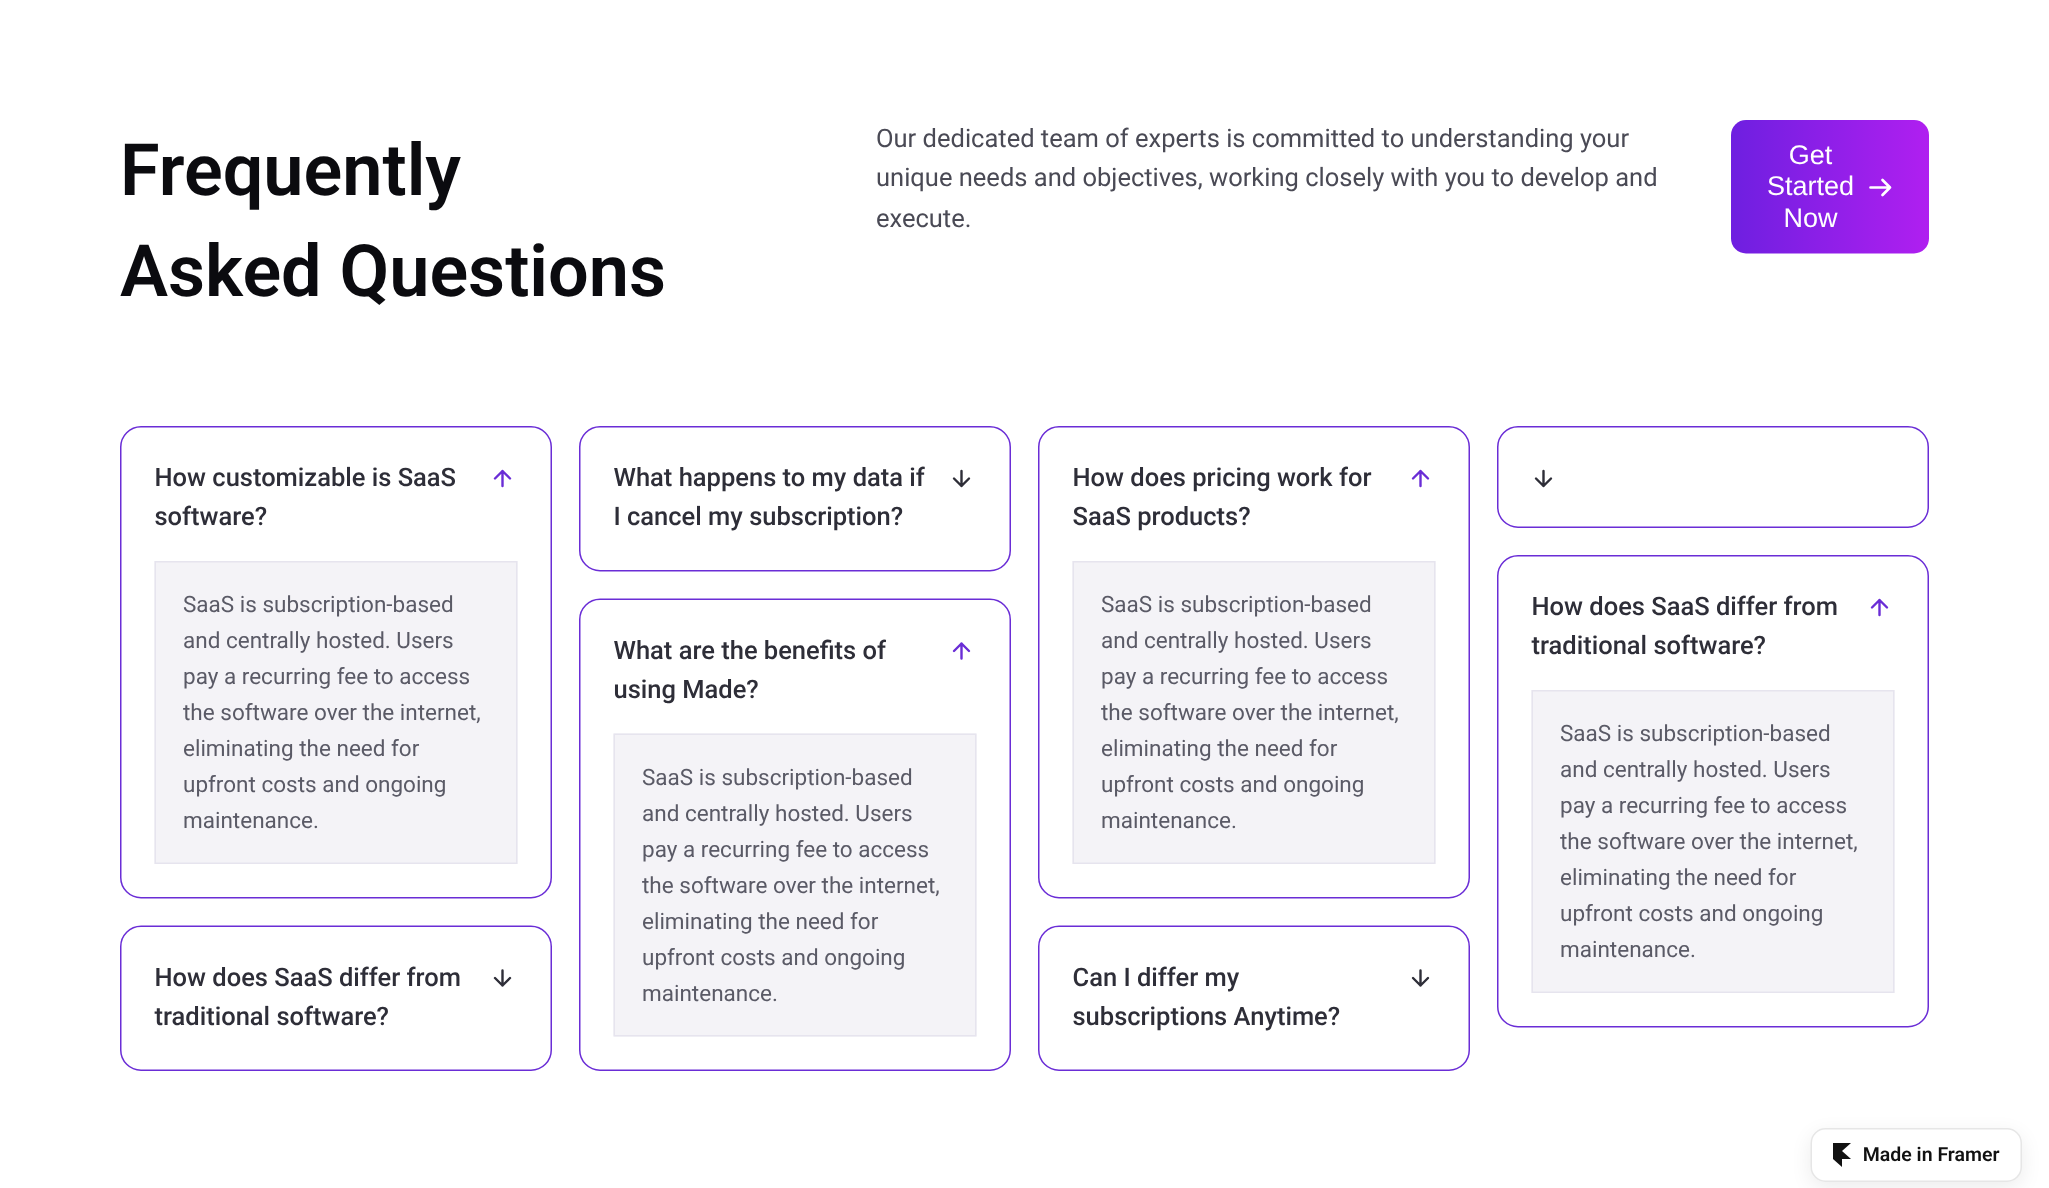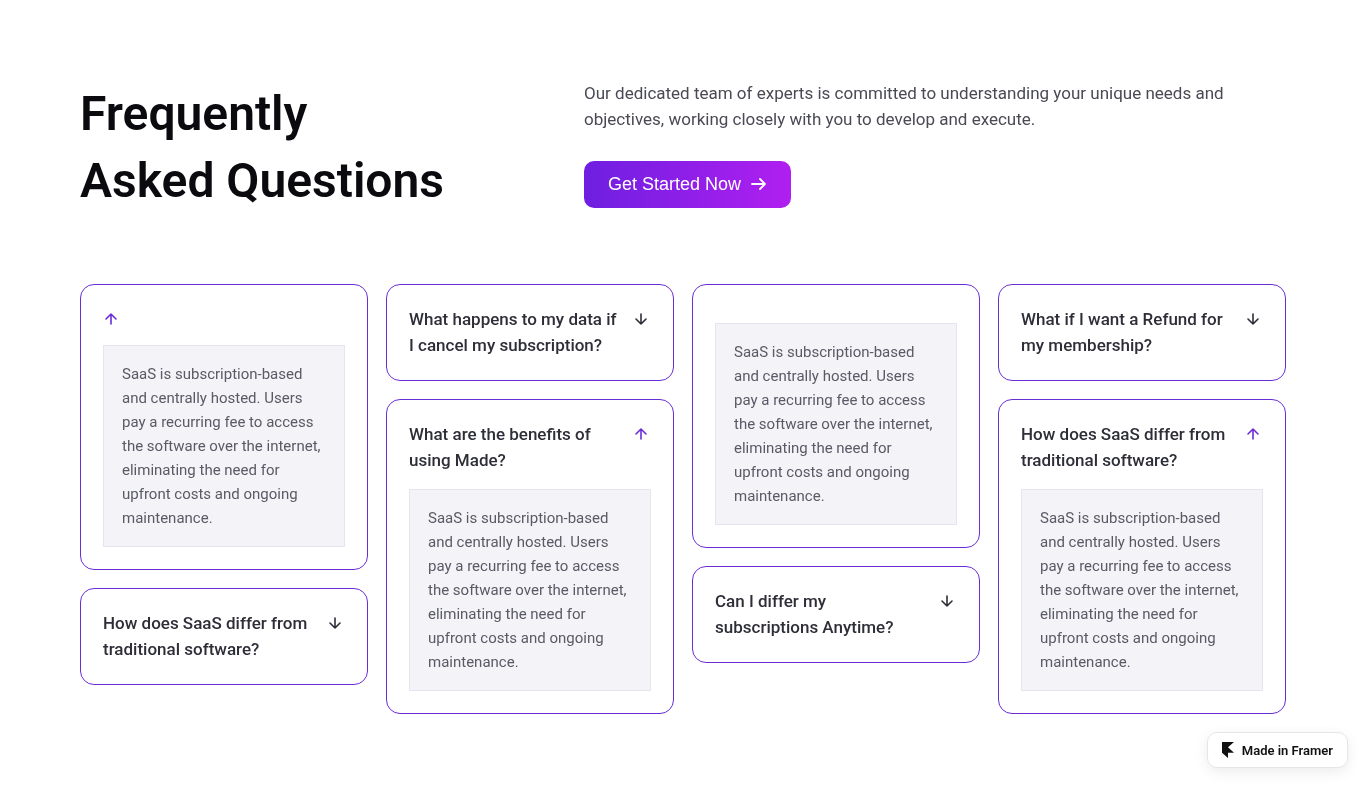--- a/index.html
+++ b/index.html
@@ -23,21 +23,21 @@
   .title {
     font-size: 48px;
     font-weight: 600;
     line-height: 1.4;
     color: #0b0b0f;
     flex: 0 0 auto;
   }
   .right-col {
     flex: 1;
     display: flex;
-    flex-direction: column;
+    flex-direction: row;
     gap: 28px;
   }
   .description {
     font-size: 17px;
     line-height: 1.55;
     color: #4a4a55;
     max-width: 640px;
   }
   .cta-btn {
     display: inline-flex;
@@ -99,21 +99,21 @@
     border-radius: 0;
     padding: 16px 18px;
     font-size: 15px;
     line-height: 1.6;
     color: #5a5a66;
   }
 
   .badge {
     position: fixed;
     right: 18px;
-    bottom: 24px;
+    bottom: 4px;
     background: #fff;
     border: 1px solid #e6e6e6;
     border-radius: 10px;
     box-shadow: 0 4px 14px rgba(0,0,0,0.08);
     padding: 9px 14px;
     display: inline-flex;
     align-items: center;
     gap: 8px;
     font-size: 13px;
     font-weight: 600;
@@ -142,20 +142,21 @@
         </span>
       </button>
     </div>
   </div>
 
   <div class="faq-grid">
 
     <div class="faq-col">
       <div class="faq-card">
         <div class="faq-header">
+          <div class="faq-question">How customizable is SaaS software?</div>
           <span class="faq-icon">
             <svg width="16" height="16" viewBox="0 0 16 16">
                 <path d="M8 13V3M3 8l5-5 5 5" stroke="#6a2dd6" stroke-width="1.6" stroke-linecap="round" stroke-linejoin="round" fill="none"></path>
               </svg>
           </span>
         </div>
         <div class="faq-answer">SaaS is subscription-based and centrally hosted. Users pay a recurring fee to access the software over the internet, eliminating the need for upfront costs and ongoing maintenance.</div>
       </div>
       <div class="faq-card">
         <div class="faq-header">
@@ -188,38 +189,45 @@
                 <path d="M8 13V3M3 8l5-5 5 5" stroke="#6a2dd6" stroke-width="1.6" stroke-linecap="round" stroke-linejoin="round" fill="none"></path>
               </svg>
           </span>
         </div>
         <div class="faq-answer">SaaS is subscription-based and centrally hosted. Users pay a recurring fee to access the software over the internet, eliminating the need for upfront costs and ongoing maintenance.</div>
       </div>
     </div>
 
     <div class="faq-col">
       <div class="faq-card">
+        <div class="faq-header">
+          <div class="faq-question">How does pricing work for SaaS products?</div>
+          <span class="faq-icon">
+            <svg width="16" height="16" viewBox="0 0 16 16">
+                <path d="M8 13V3M3 8l5-5 5 5" stroke="#6a2dd6" stroke-width="1.6" stroke-linecap="round" stroke-linejoin="round" fill="none"></path>
+              </svg>
+          </span>
+        </div>
         <div class="faq-answer">SaaS is subscription-based and centrally hosted. Users pay a recurring fee to access the software over the internet, eliminating the need for upfront costs and ongoing maintenance.</div>
       </div>
       <div class="faq-card">
         <div class="faq-header">
           <div class="faq-question">Can I differ my subscriptions Anytime?</div>
           <span class="faq-icon">
             <svg width="16" height="16" viewBox="0 0 16 16">
                 <path d="M8 3v10M3 8l5 5 5-5" stroke="#2e2e38" stroke-width="1.6" stroke-linecap="round" stroke-linejoin="round" fill="none"></path>
               </svg>
           </span>
         </div>
       </div>
     </div>
 
     <div class="faq-col">
       <div class="faq-card">
         <div class="faq-header">
-          <div class="faq-question">What if I want a Refund for my membership?</div>
           <span class="faq-icon">
             <svg width="16" height="16" viewBox="0 0 16 16">
                 <path d="M8 3v10M3 8l5 5 5-5" stroke="#2e2e38" stroke-width="1.6" stroke-linecap="round" stroke-linejoin="round" fill="none"></path>
               </svg>
           </span>
         </div>
       </div>
       <div class="faq-card">
         <div class="faq-header">
           <div class="faq-question">How does SaaS differ from traditional software?</div>

